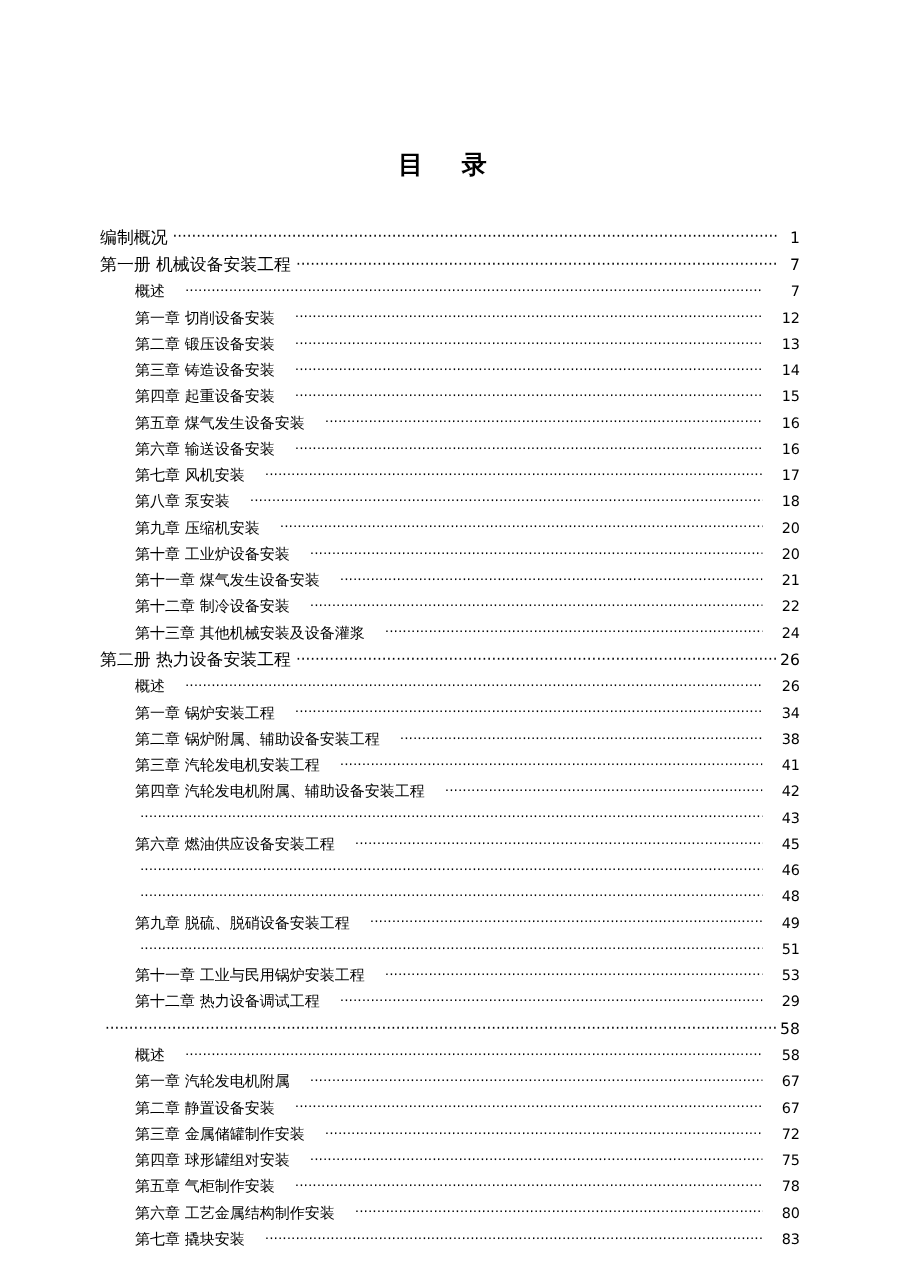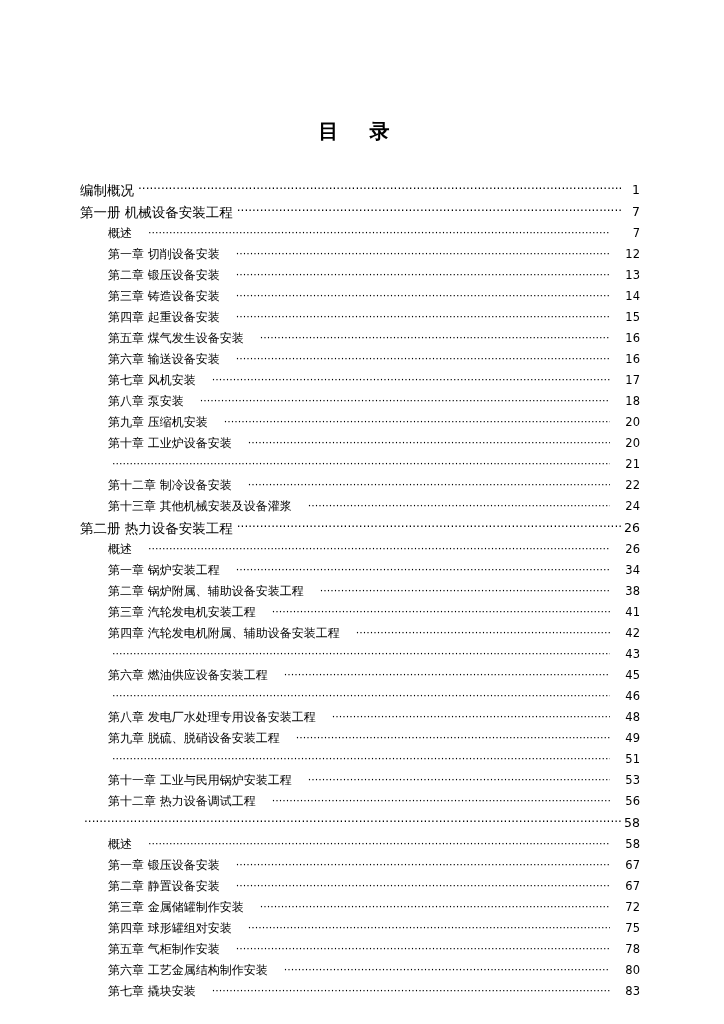--- a/index.html
+++ b/index.html
@@ -142,20 +142,21 @@
         <span class="entry-label">第九章  压缩机安装</span>
         <span class="dots">········································································································································································································</span>
         <span class="page-num">20</span>
       </div>
       <div class="toc-entry level-2">
         <span class="entry-label">第十章  工业炉设备安装</span>
         <span class="dots">········································································································································································································</span>
         <span class="page-num">20</span>
       </div>
       <div class="toc-entry level-2">
+        <span class="entry-label">第十一章  煤气发生设备安装</span>
         <span class="dots">········································································································································································································</span>
         <span class="page-num">21</span>
       </div>
       <div class="toc-entry level-2">
         <span class="entry-label">第十二章  制冷设备安装</span>
         <span class="dots">········································································································································································································</span>
         <span class="page-num">22</span>
       </div>
       <div class="toc-entry level-2">
         <span class="entry-label">第十三章  其他机械安装及设备灌浆</span>
@@ -199,54 +200,53 @@
       <div class="toc-entry level-2">
         <span class="entry-label">第六章  燃油供应设备安装工程</span>
         <span class="dots">········································································································································································································</span>
         <span class="page-num">45</span>
       </div>
       <div class="toc-entry level-2">
         <span class="dots">········································································································································································································</span>
         <span class="page-num">46</span>
       </div>
       <div class="toc-entry level-2">
-        <span class="entry-label">第八章  发电厂水处理专用设备安装工程</span>
         <span class="dots">········································································································································································································</span>
         <span class="page-num">48</span>
       </div>
       <div class="toc-entry level-2">
         <span class="entry-label">第九章  脱硫、脱硝设备安装工程</span>
         <span class="dots">········································································································································································································</span>
         <span class="page-num">49</span>
       </div>
       <div class="toc-entry level-2">
         <span class="dots">········································································································································································································</span>
         <span class="page-num">51</span>
       </div>
       <div class="toc-entry level-2">
         <span class="entry-label">第十一章  工业与民用锅炉安装工程</span>
         <span class="dots">········································································································································································································</span>
         <span class="page-num">53</span>
       </div>
       <div class="toc-entry level-2">
         <span class="entry-label">第十二章  热力设备调试工程</span>
         <span class="dots">········································································································································································································</span>
-        <span class="page-num">56</span>
+        <span class="page-num">29</span>
       </div>
       <div class="toc-entry level-1">
         <span class="dots">········································································································································································································</span>
         <span class="page-num">58</span>
       </div>
       <div class="toc-entry level-2">
         <span class="entry-label">概述</span>
         <span class="dots">········································································································································································································</span>
         <span class="page-num">58</span>
       </div>
       <div class="toc-entry level-2">
-        <span class="entry-label">第一章  锻压设备安装</span>
+        <span class="entry-label">第一章  汽轮发电机附属</span>
         <span class="dots">········································································································································································································</span>
         <span class="page-num">67</span>
       </div>
       <div class="toc-entry level-2">
         <span class="entry-label">第二章  静置设备安装</span>
         <span class="dots">········································································································································································································</span>
         <span class="page-num">67</span>
       </div>
       <div class="toc-entry level-2">
         <span class="entry-label">第三章  金属储罐制作安装</span>

